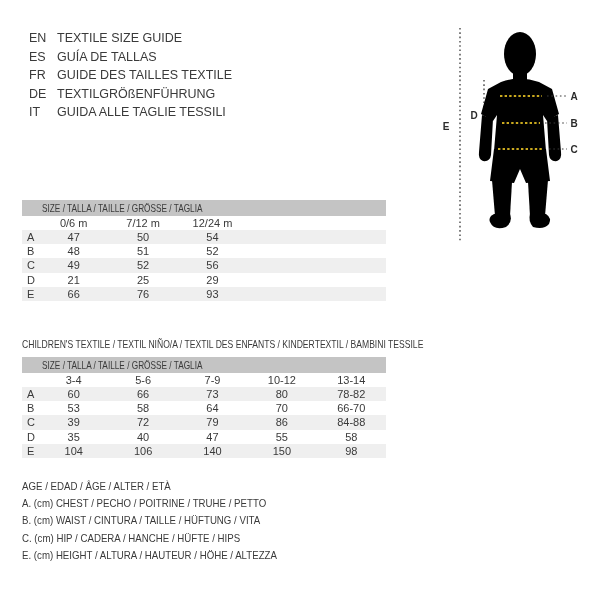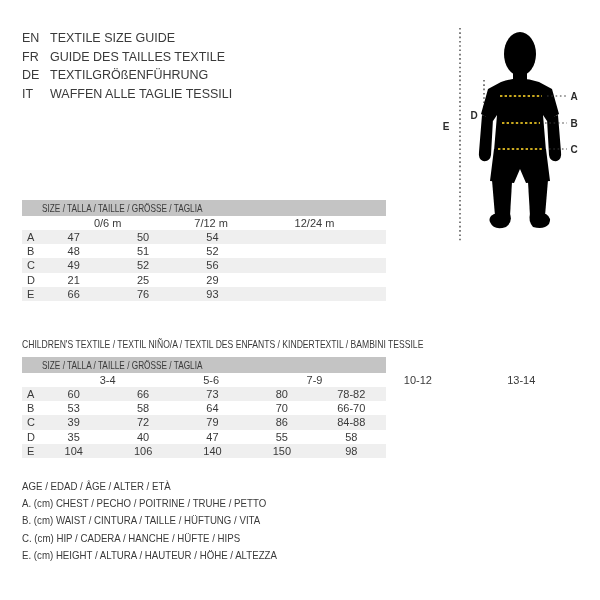--- a/index.html
+++ b/index.html
@@ -4,31 +4,31 @@
 <title>Textile Size Guide</title>
 <style>
   html,body{margin:0;padding:0;background:#ffffff;}
   .canvas{
     position:relative;width:600px;height:600px;background:#ffffff;
     font-family:"Liberation Sans",sans-serif;color:#3a3a3a;overflow:hidden;
   }
   
   .lang-list{position:absolute;left:22px;top:29px;}
   .lang-row{display:flex;line-height:18.6px;font-size:12.5px;}
-  .lang-code{width:28px;}
+  .lang-code{width:28px;margin-left:7px;}
   .lang-label{white-space:nowrap;}
   
   .cx88{display:inline-block;transform:scaleX(0.88);transform-origin:0 50%;white-space:nowrap;}
   .cx78{display:inline-block;transform:scaleX(0.78);transform-origin:0 50%;white-space:nowrap;}
   .cx75{display:inline-block;transform:scaleX(0.75);transform-origin:0 50%;white-space:nowrap;}
   
   .size-table{position:absolute;left:22px;width:364px;}
   .t-title{font-size:11px;height:12px;line-height:12px;margin-bottom:7px;white-space:nowrap;}
   .t-bar{background:#c4c4c4;height:16px;line-height:16px;padding-left:20px;font-size:11px;}
-  .t-sizes{display:flex;align-items:center;height:14px;font-size:11px;gap:34px;}
+  .t-sizes{display:flex;align-items:center;height:14px;font-size:11px;}
   .t-spacer{width:17px;flex:0 0 auto;}
   .t-row{display:flex;align-items:center;height:14.2px;font-size:11px;}
   .t-row.striped{background:#efefef;}
   .t-lab{width:17px;flex:0 0 auto;padding-left:5px;box-sizing:border-box;}
   .t-cell{width:69.4px;flex:0 0 auto;text-align:center;}
   
   .legend{position:absolute;left:22px;top:478px;}
   .legend-line{height:17.2px;line-height:17.2px;font-size:11px;white-space:nowrap;}
   
   .figure{position:absolute;left:428px;top:18px;}
@@ -38,30 +38,34 @@
 <body>
 
 <div class="canvas">
 
   <div class="lang-list">
       <div class="lang-row">
         <div class="lang-code">EN</div>
         <div class="lang-label">TEXTILE SIZE GUIDE</div>
       </div>
       <div class="lang-row">
+        <div class="lang-code">ES</div>
+        <div class="lang-label">GUÍA DE TALLAS</div>
+      </div>
+      <div class="lang-row">
         <div class="lang-code">FR</div>
         <div class="lang-label">GUIDE DES TAILLES TEXTILE</div>
       </div>
       <div class="lang-row">
         <div class="lang-code">DE</div>
         <div class="lang-label">TEXTILGRÖßENFÜHRUNG</div>
       </div>
       <div class="lang-row">
         <div class="lang-code">IT</div>
-        <div class="lang-label">WAFFEN ALLE TAGLIE TESSILI</div>
+        <div class="lang-label">GUIDA ALLE TAGLIE TESSILI</div>
       </div>
     </div>
 
   <svg class="figure" width="172" height="228" viewBox="0 0 172 228">
 
     <line x1="32" y1="10" x2="32" y2="224" stroke="#3a3a3a" stroke-width="1.3" stroke-dasharray="1.6 2.7"></line>
     <text class="fig-label" x="18" y="112" text-anchor="middle">E</text>
 
     <line x1="56" y1="62" x2="56" y2="130" stroke="#3a3a3a" stroke-width="1.3" stroke-dasharray="1.6 2.7"></line>
     <text class="fig-label" x="46" y="101" text-anchor="middle">D</text>

